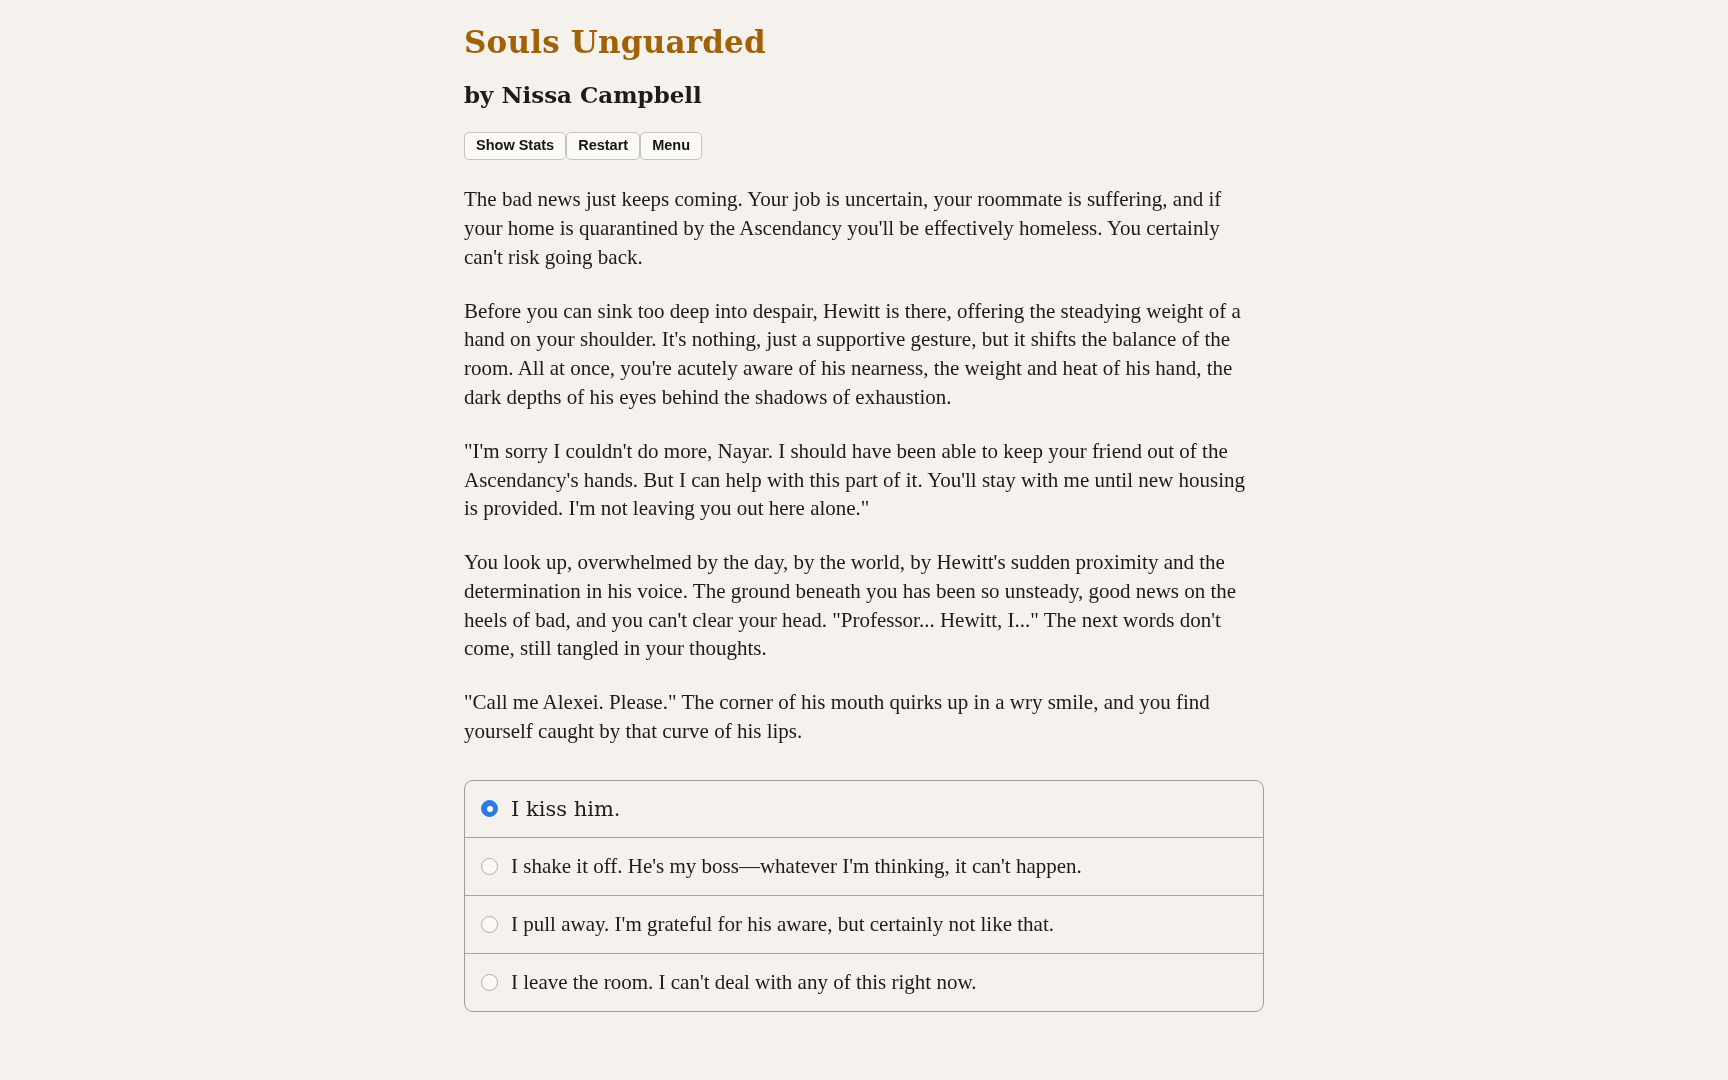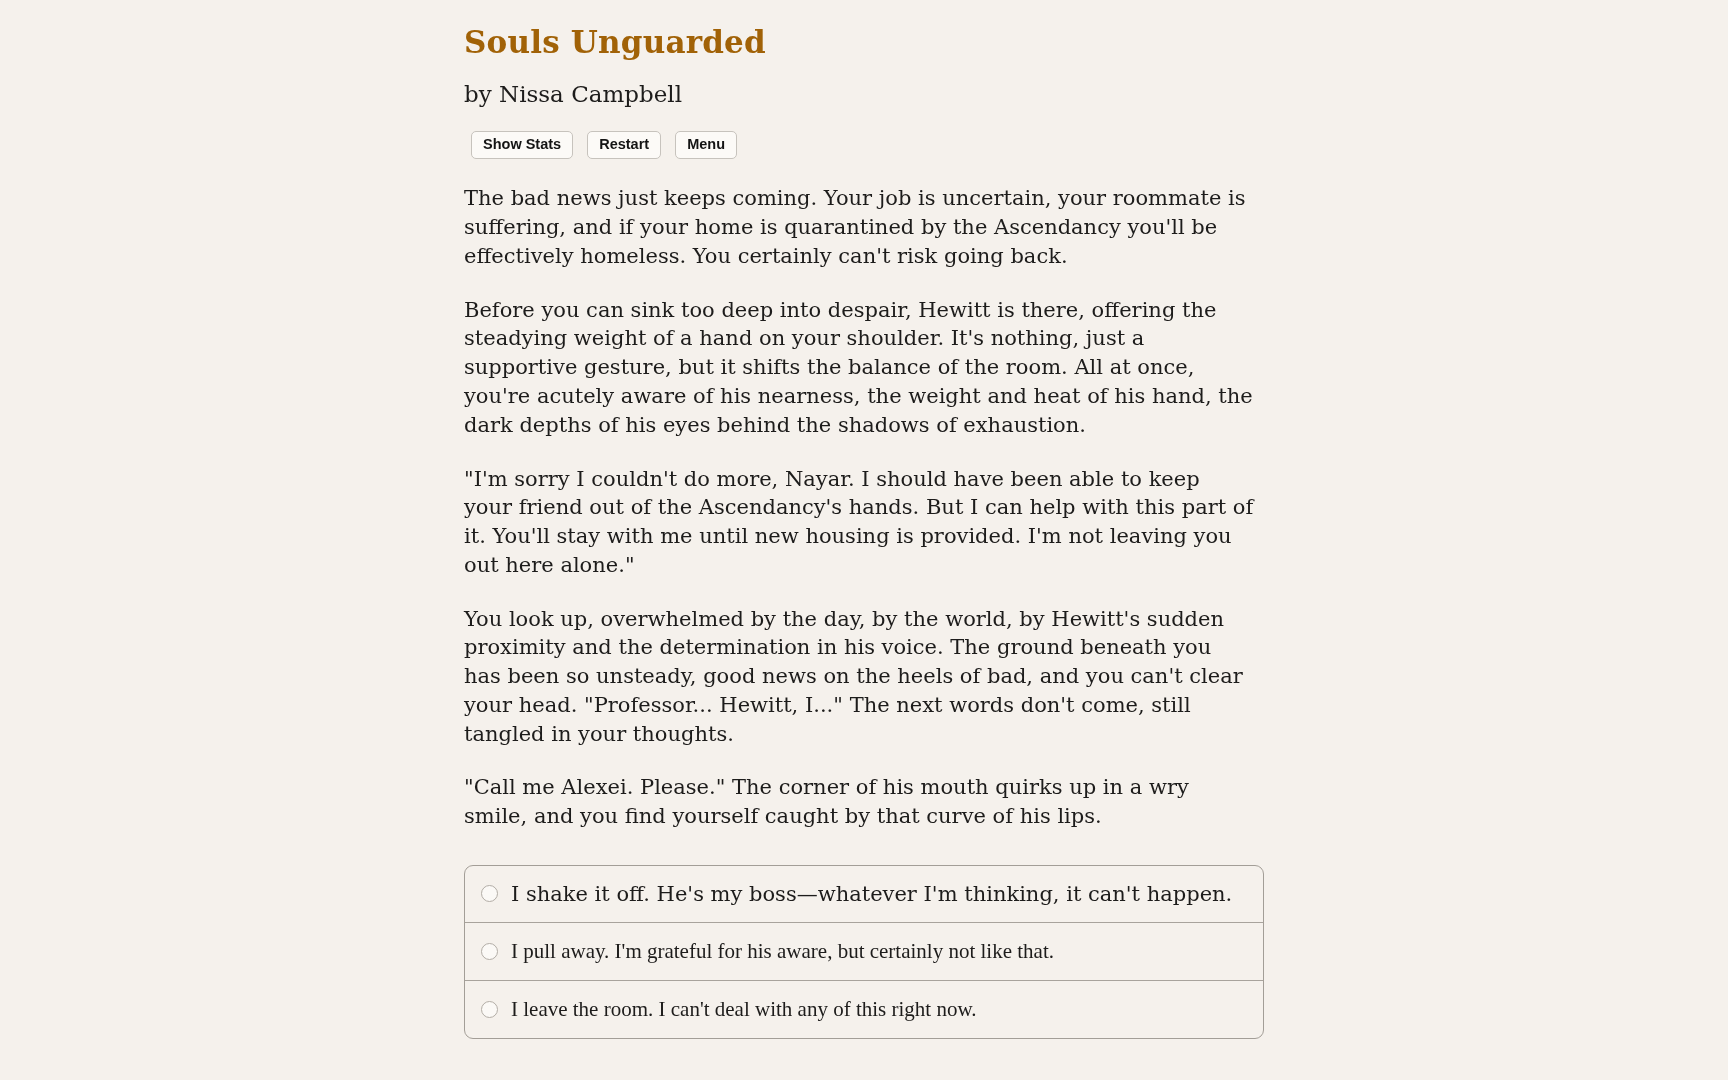--- a/index.html
+++ b/index.html
@@ -23,49 +23,49 @@
   }
   .title {
     font-size: 31px;
     font-weight: 600;
     margin: 0;
     letter-spacing: 0.2px;
     color: #a16207;
   }
   .byline {
     font-size: 23px;
-    font-weight: 400;
+    font-weight: 700;
     margin: 21px 0 0 0;
     color: #1d1c1b;
   }
   .toolbar {
     display: flex;
-    gap: 14px;
+    gap: 0;
     margin-top: 24px;
-    margin-left: 7px;
   }
   .ui-btn {
     font-family: "Liberation Sans", sans-serif;
     font-size: 14.5px;
     font-weight: 600;
     color: #141414;
     background: #fcfaf7;
     border: 1px solid #c7c3bd;
     border-radius: 5px;
     padding: 4px 11px 5px 11px;
     cursor: pointer;
     line-height: 1.2;
   }
   .story {
     margin-top: 8px;
   }
   .story p {
     font-size: 21px;
     line-height: 1.37;
     margin: 25px 10px 0 0;
+    font-family: Liberation Serif, serif;
   }
   .choices {
     margin-top: 34px;
     border: 1px solid #a39e97;
     border-radius: 9px;
     overflow: hidden;
     background: #f5f1ec;
   }
   .choice-row {
     display: flex;
@@ -125,20 +125,26 @@
     <div class="story">
       <p>The bad news just keeps coming. Your job is uncertain, your roommate is suffering, and if your home is quarantined by the Ascendancy you'll be effectively homeless. You certainly can't risk going back.</p>
       <p>Before you can sink too deep into despair, Hewitt is there, offering the steadying weight of a hand on your shoulder. It's nothing, just a supportive gesture, but it shifts the balance of the room. All at once, you're acutely aware of his nearness, the weight and heat of his hand, the dark depths of his eyes behind the shadows of exhaustion.</p>
       <p>"I'm sorry I couldn't do more, Nayar. I should have been able to keep your friend out of the Ascendancy's hands. But I can help with this part of it. You'll stay with me until new housing is provided. I'm not leaving you out here alone."</p>
       <p>You look up, overwhelmed by the day, by the world, by Hewitt's sudden proximity and the determination in his voice. The ground beneath you has been so unsteady, good news on the heels of bad, and you can't clear your head. "Professor... Hewitt, I..." The next words don't come, still tangled in your thoughts.</p>
       <p>"Call me Alexei. Please." The corner of his mouth quirks up in a wry smile, and you find yourself caught by that curve of his lips.</p>
     </div>
 
     <div class="choices">
       <div class="choice-row">
+        <span class="radio checked">
+            <span class="dot"></span>
+          </span>
+        <span>I kiss him.</span>
+      </div>
+      <div class="choice-row">
         <span class="radio"></span>
         <span>I shake it off. He's my boss—whatever I'm thinking, it can't happen.</span>
       </div>
       <div class="choice-row">
         <span class="radio"></span>
         <span>I pull away. I'm grateful for his aware, but certainly not like that.</span>
       </div>
       <div class="choice-row">
         <span class="radio"></span>
         <span>I leave the room. I can't deal with any of this right now.</span>

